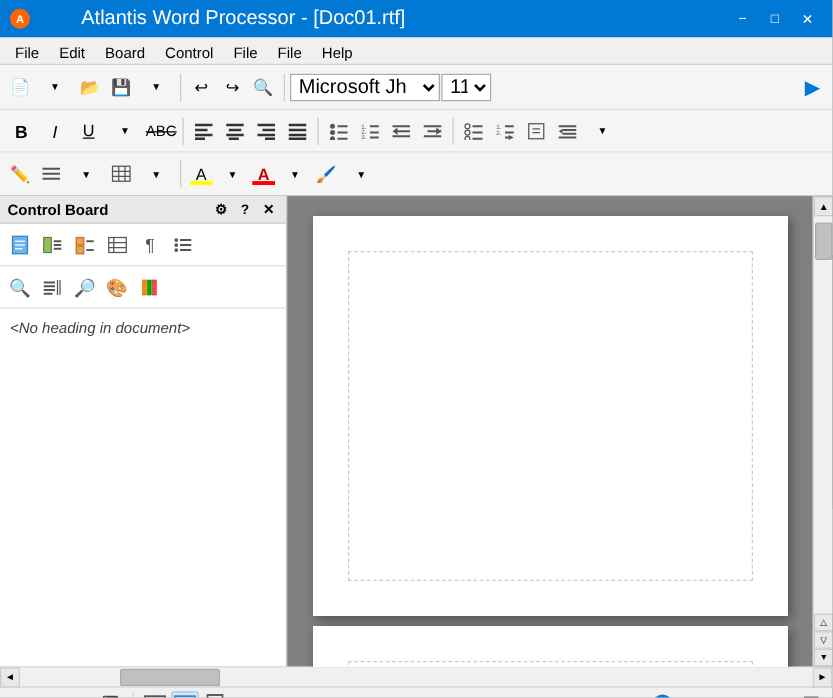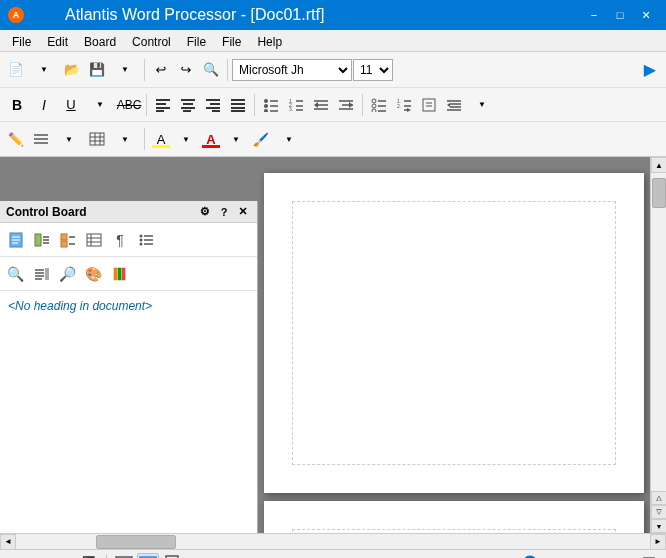--- a/index.html
+++ b/index.html
@@ -109,21 +109,21 @@
     .tb-sep {
       width: 1px; height: 22px;
       background: #ccc;
       margin: 0 3px;
     }
 
     .tb-dropdown {
       height: 22px;
       border: 1px solid #aaa;
       background: white;
-      font-size: 12px;
+      font-size: 16px;
       cursor: pointer;
       padding: 0 2px;
     }
 
     .font-name-drop { width: 120px; }
     .font-size-drop { width: 40px; }
     .style-drop { width: 120px; }
 
     
     .format-btn {
@@ -137,27 +137,26 @@
 
     
     #main-area {
       display: flex;
       height: calc(558px - 30px - 22px - 104px - 26px);
       background: #808080;
     }
 
     
     #control-board {
-      width: 258px;
+      width: 230px;
       background: white;
       border-right: 1px solid #aaa;
       display: flex;
       flex-direction: column;
       flex-shrink: 0;
-      margin-top: 44px;
     }
     #cb-header {
       background: #e8e8e8;
       border-bottom: 1px solid #ccc;
       padding: 3px 6px;
       display: flex;
       align-items: center;
       font-weight: bold;
       font-size: 12px;
       height: 22px;
@@ -183,21 +182,21 @@
       align-items: center;
       padding: 3px 4px;
       gap: 2px;
       border-bottom: 1px solid #e0e0e0;
       height: 34px;
     }
 
     #cb-content {
       flex: 1;
       padding: 8px;
-      color: #0369a1;
+      color: #404040;
       font-size: 12px;
       font-style: italic;
     }
 
     
     #doc-area {
       flex: 1;
       overflow: hidden;
       position: relative;
       display: flex;

